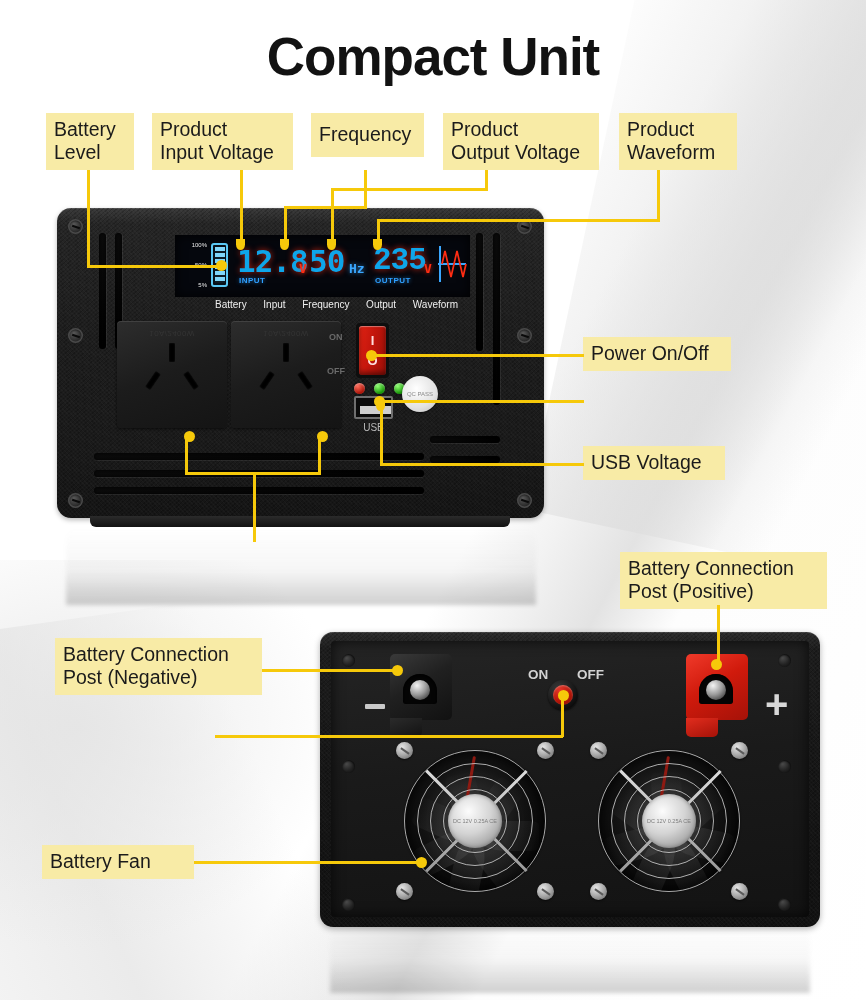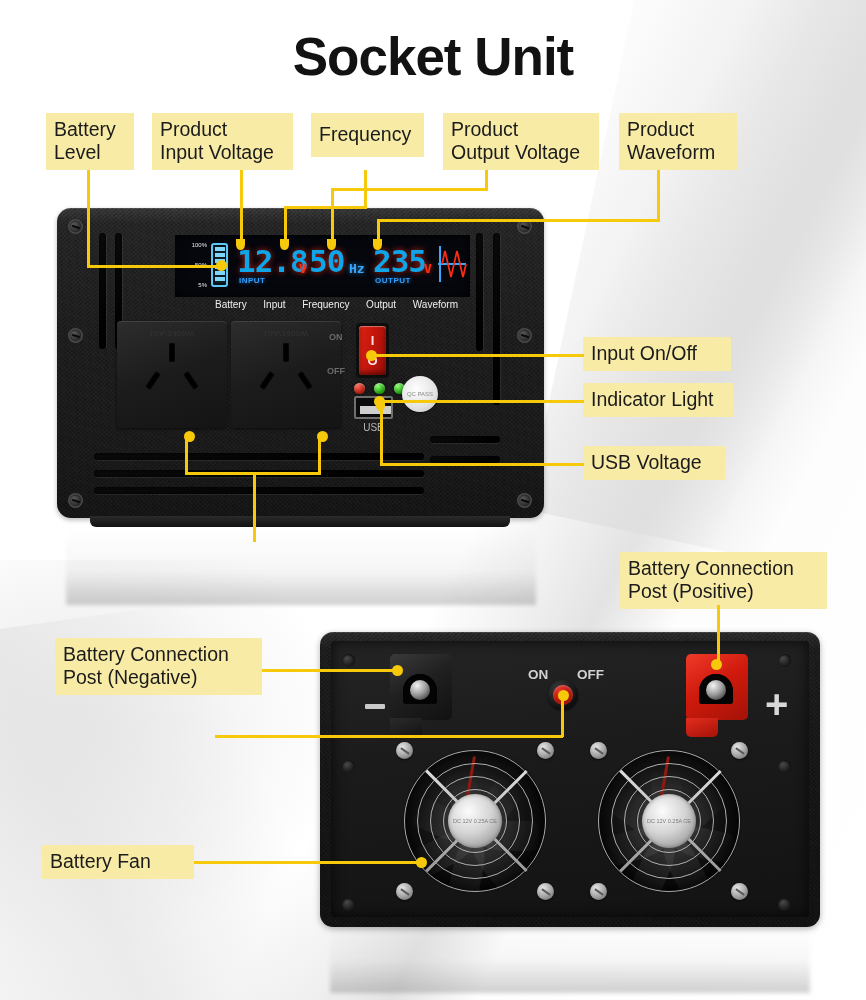--- a/index.html
+++ b/index.html
@@ -370,21 +370,21 @@
   }
 </style>
 </head>
 <body>
 
 <div id="stage">
   <div class="sheen-a"></div>
   <div class="sheen-b"></div>
   <div class="sheen-c"></div>
 
-  <div id="title">Socket Unit</div>
+  <div id="title">Compact Unit</div>
 
   <div id="unit-front">
     <div class="texture"></div>
 
     <div class="screw" style="left:11px;  top:11px;"></div>
     <div class="screw" style="left:460px; top:11px;"></div>
     <div class="screw" style="left:11px;  top:120px;"></div>
     <div class="screw" style="left:460px; top:120px;"></div>
     <div class="screw" style="left:11px;  top:285px;"></div>
     <div class="screw" style="left:460px; top:285px;"></div>
@@ -411,21 +411,21 @@
         <div class="batt-fill"></div>
       </div>
 
       <div class="lcd-num" style="left:62px; top:8px; font-size:31px;">12.8</div>
       <div class="lcd-unit u-red" style="left:124px; top:26px;">V</div>
       <div class="lcd-tag" style="left:64px; top:41px;">INPUT</div>
 
       <div class="lcd-num" style="left:134px; top:8px; font-size:31px;">50</div>
       <div class="lcd-unit u-blue" style="left:174px; top:26px;">Hz</div>
 
-      <div class="lcd-num" style="left:198px; top:8px; font-size:31px;">235</div>
+      <div class="lcd-num" style="left:198px; top:8px; font-size:31px;font-family:Liberation Mono, monospace;">235</div>
       <div class="lcd-unit u-red" style="left:249px; top:26px;">V</div>
       <div class="lcd-tag" style="left:200px; top:41px;">OUTPUT</div>
 
       <svg style="position:absolute; left:262px; top:9px;" width="30" height="40" viewBox="0 0 30 40">
         <line x1="3" y1="2" x2="3" y2="38" stroke="#3aa7ff" stroke-width="2"></line>
         <line x1="1" y1="20" x2="29" y2="20" stroke="#3aa7ff" stroke-width="2"></line>
         <path d="M5 20 L8 7 L11 20 L14 33 L17 20 L20 7 L23 20 L26 33 L29 20" fill="none" stroke="#ff2d13" stroke-width="1.7"></path>
       </svg>
     </div>
 
@@ -591,25 +591,24 @@
   <div class="ln lnv" style="left:331px; top:188px; height:54px;"></div>
   <div class="dotpin" style="left:327px; top:239px;"></div>
 
   <div class="label" style="left:619px; top:113px; width:118px;">Product
 Waveform</div>
   <div class="ln lnv" style="left:657px; top:170px; height:51px;"></div>
   <div class="ln lnh" style="left:377px; top:219px; width:283px;"></div>
   <div class="ln lnv" style="left:377px; top:219px; height:23px;"></div>
   <div class="dotpin" style="left:373px; top:239px;"></div>
 
-  <div class="label" style="left:583px; top:337px; width:148px;">Input On/Off</div>
+  <div class="label" style="left:583px; top:337px; width:148px;">Power On/Off</div>
   <div class="ln lnh" style="left:372px; top:354px; width:212px;"></div>
   <div class="dot" style="left:366px; top:350px;"></div>
 
-  <div class="label" style="left:583px; top:383px; width:150px;">Indicator Light</div>
   <div class="ln lnh" style="left:380px; top:400px; width:204px;"></div>
   <div class="dot" style="left:374px; top:396px;"></div>
 
   <div class="label" style="left:583px; top:446px; width:142px;">USB Voltage</div>
   <div class="ln lnh" style="left:380px; top:463px; width:204px;"></div>
   <div class="ln lnv" style="left:380px; top:403px; height:62px;"></div>
   <div class="dotpin" style="left:376px; top:400px;"></div>
 
   <div class="ln lnv" style="left:253px; top:472px; height:70px;"></div>
   <div class="ln lnh" style="left:185px; top:472px; width:136px;"></div>

